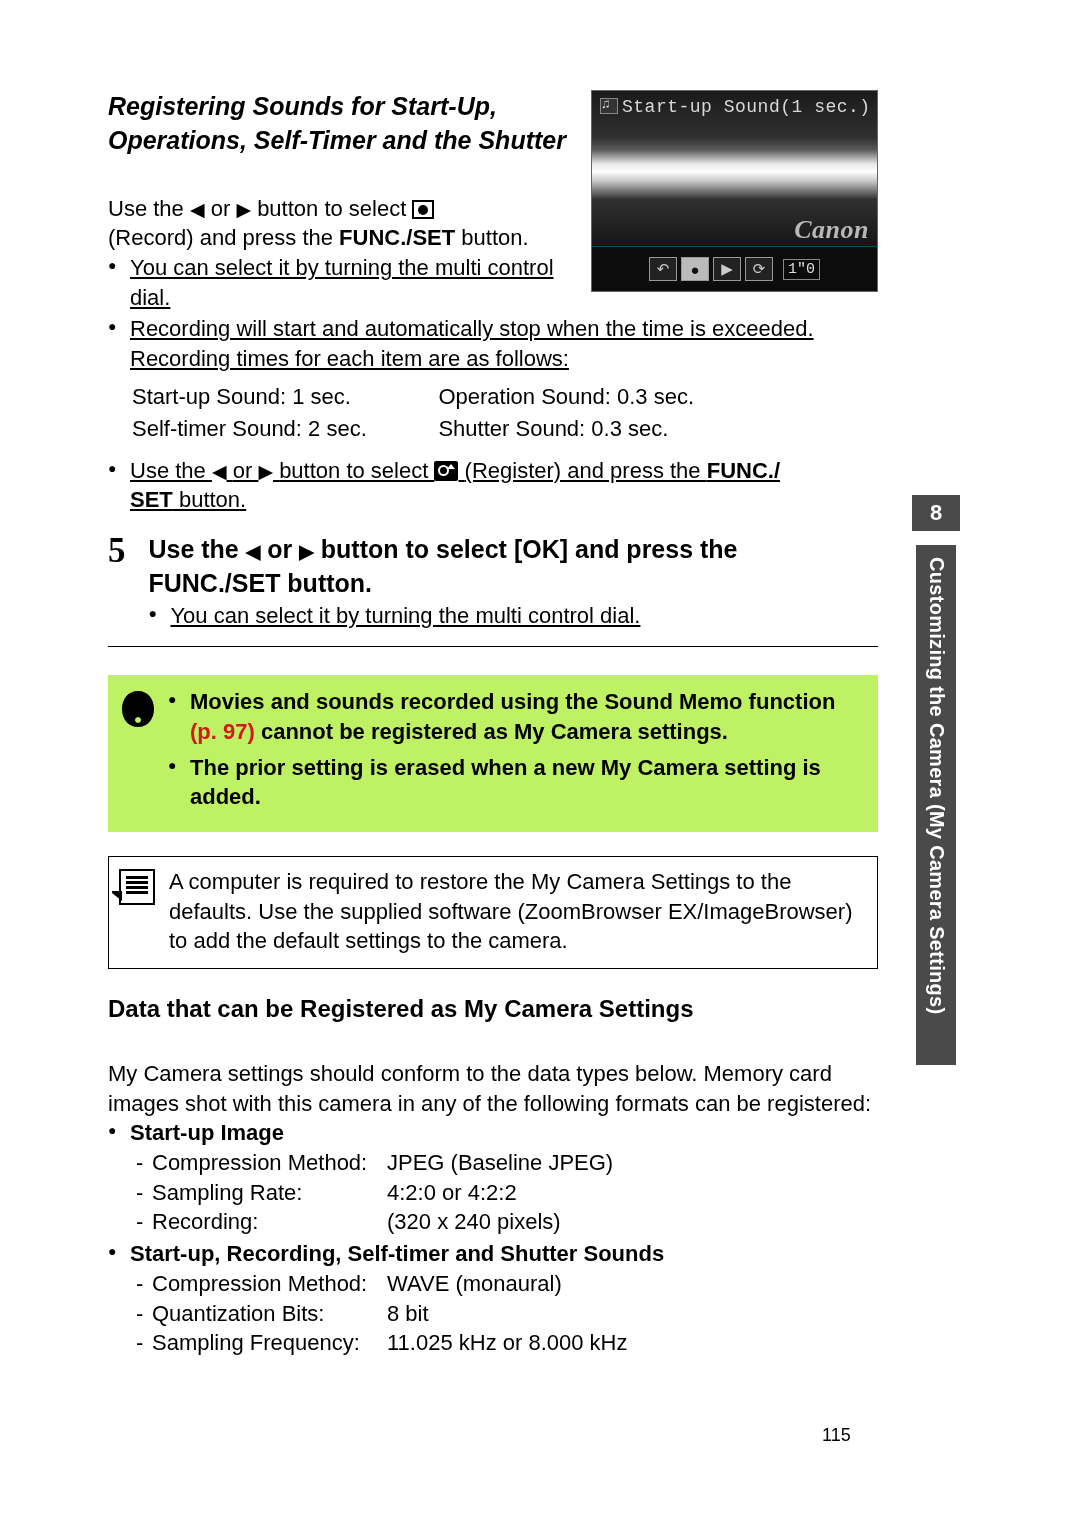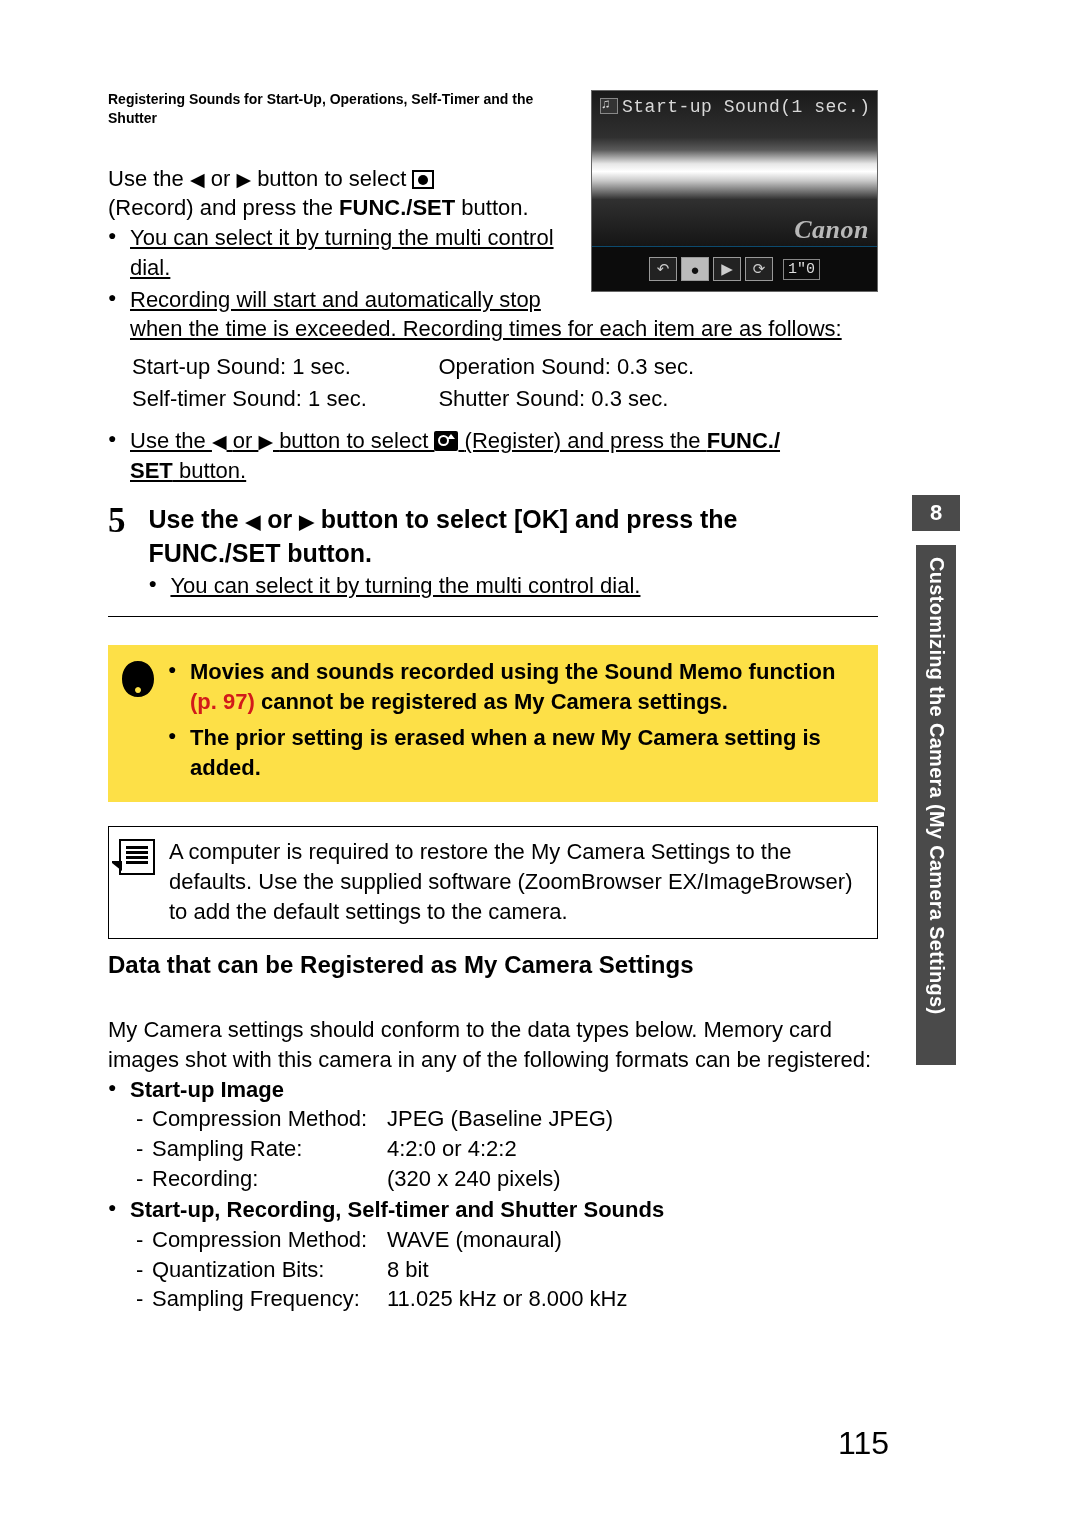--- a/index.html
+++ b/index.html
@@ -2,35 +2,35 @@
 <html><head>
 <meta charset="utf-8">
 <style>
   * { box-sizing: border-box; margin: 0; padding: 0; }
   html, body { width: 1080px; height: 1521px; background: #fff; font-family: Arial, Helvetica, sans-serif; color: #000; }
   .page { position: relative; width: 1080px; height: 1521px; }
   .content { position: absolute; left: 108px; top: 90px; width: 770px; }
   .side-tab { position: absolute; right: 120px; top: 0; width: 48px; height: 1080px; }
   .side-tab .chapter-num { position: absolute; top: 495px; right: 0; width: 48px; height: 36px; background: #4a4a4a; color: #fff; font-size: 22px; font-weight: bold; display: flex; align-items: center; justify-content: center; }
   .side-tab .chapter-title { position: absolute; top: 545px; right: 4px; width: 40px; height: 520px; background: #4a4a4a; color: #fff; font-size: 20px; font-weight: bold; writing-mode: vertical-rl; text-orientation: mixed; display: flex; align-items: center; justify-content: flex-start; padding-top: 12px; letter-spacing: 0.3px; }
-  .page-num { position: absolute; left: 730px; top: 1335px; font-size: 32px; }
+  .page-num { position: absolute; left: 714px; top: 1335px; font-size: 18px; }
 
   .screenshot-box { float: right; width: 287px; height: 202px; margin: 0 0 18px 18px; border: 1px solid #666; background: #0c4a6e; position: relative; overflow: hidden; }
   .screenshot-gradient { position: absolute; top: 0; left: 0; right: 0; height: 155px; background: linear-gradient(180deg, #1a1a1a 0%, #303030 30%, #5a5a5a 38%, #e7e7e7 47%, #fff 52%, #c8c8c8 58%, #303030 70%, #151515 100%); }
   .screenshot-header { position: absolute; top: 6px; left: 8px; color: #d8d8d8; font-size: 18px; font-family: "Courier New", monospace; letter-spacing: 0.5px; }
   .screenshot-header .small-icon { display:inline-block; vertical-align: -2px; width:18px; height:16px; background:#333; border:1px solid #888; margin-right:4px; position:relative; }
   .screenshot-header .small-icon::after { content:"♫"; position:absolute; left:1px; top:-2px; font-size:13px; color:#d8d8d8; }
   .screenshot-canon { position: absolute; right: 8px; bottom: 46px; color: #b8b8b8; font-style: italic; font-family: Georgia, serif; font-size: 26px; font-weight: bold; letter-spacing: 0.5px; }
   .screenshot-bottom { position: absolute; left: 0; right: 0; bottom: 0; height: 44px; background: #0c0c0c; display:flex; align-items:center; justify-content:center; gap:4px; }
   .sbtn { width:28px; height:24px; border:1px solid #999; display:flex; align-items:center; justify-content:center; color:#ccc; font-size:15px; }
   .sbtn.dark { background:#222; }
   .sbtn.fill { background:#bbb; color:#111; }
   .screenshot-time { color:#ddd; font-size:15px; font-family:"Courier New",monospace; margin-left:6px; border:1px solid #888; padding:1px 4px; }
 
-  .heading-bold { font-weight: bold; font-size: 14px; line-height: 1.35; margin-bottom: 26px; }
+  .heading-bold { font-weight: bold; font-size: 25px; line-height: 1.35; margin-bottom: 26px; font-style: italic; }
   p, li { font-size: 22px; line-height: 1.35; }
   .body-text { font-size: 22px; line-height: 1.35; margin-top: 36px; }
 
   .arrow-icon { display: inline-block; font-size: 19px; vertical-align: 0; }
   .rec-icon { display:inline-block; width:22px; height:19px; border:2px solid #000; position:relative; vertical-align:-3px; }
   .rec-icon::after { content:""; position:absolute; left:4px; top:3px; width:10px; height:10px; background:#000; border-radius:50%; }
   .reg-icon { display:inline-block; width:24px; height:20px; background:#000; color:#fff; position:relative; vertical-align:-3px; border-radius:2px; }
   .reg-icon::before { content:""; position:absolute; left:4px; top:4px; width:7px; height:7px; border:2px solid #fff; border-radius:50%; }
   .reg-icon::after { content:""; position:absolute; right:3px; top:3px; width:0; height:0; border-left:4px solid transparent; border-right:4px solid transparent; border-bottom:5px solid #fff; }
 
@@ -43,29 +43,29 @@
 
   .reg-line { margin-top: 8px; }
 
   .step5 { clear: both; margin-top: 18px; }
   .step5 .step-num { display:inline-block; width:30px; vertical-align:top; font-size:35px; font-weight:bold; font-family:Georgia,serif; line-height:1; margin-right:6px; }
   .step5 .step-body { display:inline-block; width:720px; vertical-align:top; }
   .step5 .step-title { font-size: 25px; font-weight: bold; line-height: 1.35; }
 
   .rule { border: 0; border-top: 1.5px solid #000; margin: 14px 0 28px 0; }
 
-  .note-box { background: #fde047; padding: 12px 14px 14px 60px; position: relative; font-size: 22px; line-height: 1.35; margin-bottom: 24px; }
+  .note-box { background: #bef264; padding: 12px 14px 14px 60px; position: relative; font-size: 22px; line-height: 1.35; margin-bottom: 24px; }
   .note-icon { position: absolute; left: 10px; top: 14px; width: 40px; height: 40px; }
   .note-icon svg { width:40px; height:40px; }
   .note-box .note-list { list-style:none; padding-left: 22px; }
   .note-box .note-list > li { position:relative; font-weight:bold; margin-bottom:6px; }
   .note-box .note-list > li::before { content:"●"; position:absolute; left:-22px; top:3px; font-size:14px; }
   .page-ref { color: #d21a1a; font-weight: bold; }
 
-  .info-box { border: 1.5px solid #000; padding: 10px 14px 12px 60px; position: relative; font-size: 22px; line-height: 1.35; margin-bottom: 12px; }
+  .info-box { border: 1.5px solid #000; padding: 10px 14px 12px 60px; position: relative; font-size: 22px; line-height: 1.35; margin-bottom: 26px; }
   .info-icon { position:absolute; left:10px; top:12px; width:36px; height:36px; border:2px solid #000; }
   .info-icon::before { content:""; position:absolute; left:5px; top:5px; width:22px; height:3px; background:#000; box-shadow: 0 5px 0 #000, 0 10px 0 #000, 0 15px 0 #000; }
   .info-icon::after { content:""; position:absolute; left:-9px; top:20px; width:0; height:0; border-top:2px solid #000; border-right:10px solid #000; border-bottom:8px solid transparent; }
 
   .section-heading { font-size: 24px; font-weight: bold; margin-bottom: 4px; }
 
   .spec-list { list-style:none; padding-left:22px; }
   .spec-list > li { position:relative; margin-bottom:2px; }
   .spec-list > li::before { content:"●"; position:absolute; left:-22px; top:3px; font-size:14px; }
   .spec-list .sub { list-style:none; padding-left:22px; }
@@ -121,21 +121,21 @@
       <li>Recording will start and automatically stop when the time is exceeded. Recording times for each item are as follows:</li>
     </ul>
 
     <table class="sound-table">
       <tbody>
           <tr>
         <td>Start-up Sound: 1 sec.</td>
         <td>Operation Sound: 0.3 sec.</td>
       </tr>
       <tr>
-        <td>Self-timer Sound: 1 sec.</td>
+        <td>Self-timer Sound: 2 sec.</td>
         <td>Shutter Sound: 0.3 sec.</td>
       </tr>
     </tbody>
       </table>
 
     <ul class="bullet-list reg-line">
       <li>
         <span>Use the </span>
         <span class="arrow-icon">◀</span>
         <span> or </span>

